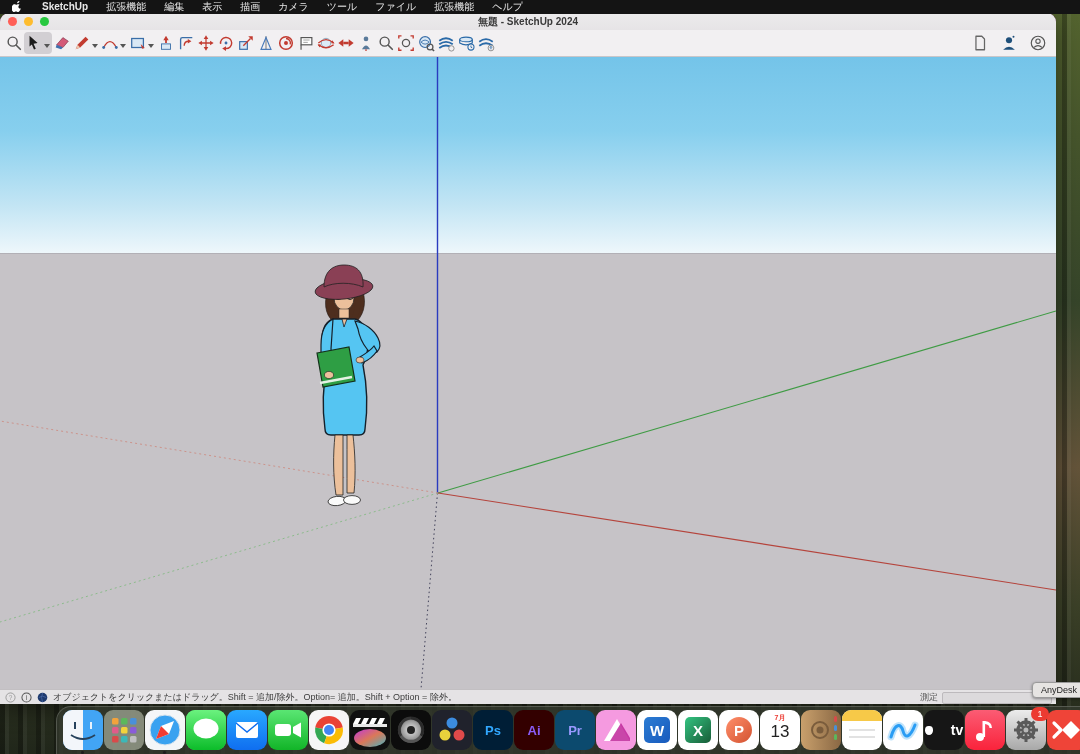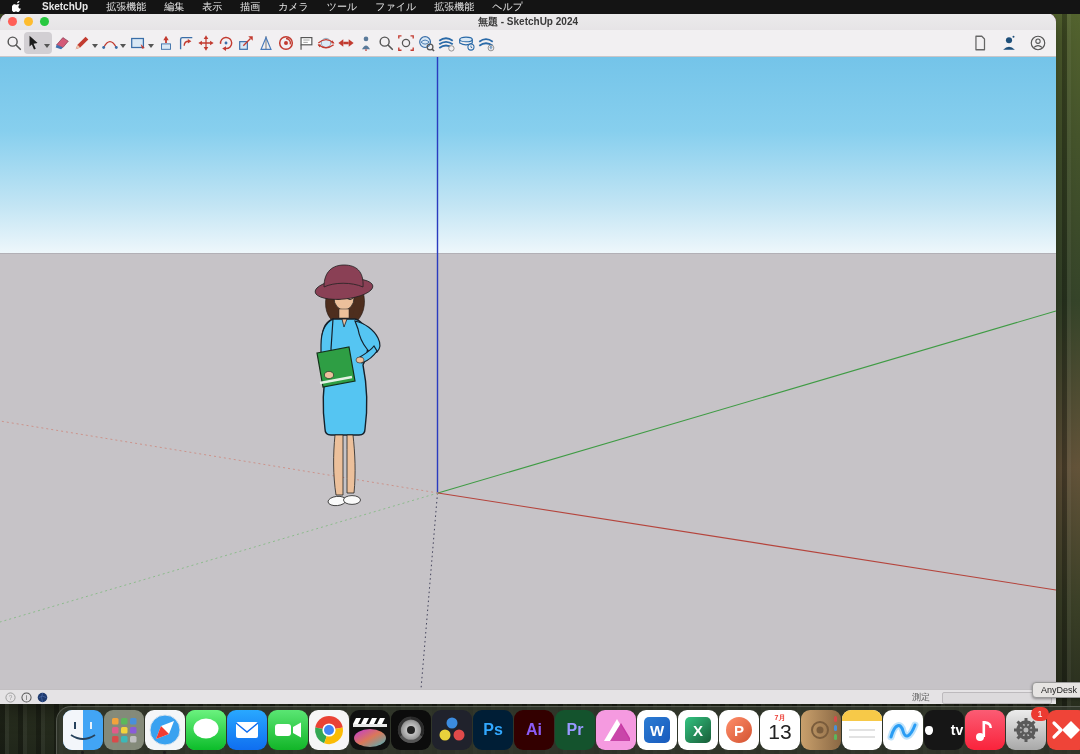--- a/index.html
+++ b/index.html
@@ -37,40 +37,40 @@
     background:linear-gradient(180deg,#74c4e9 0%,#87cfee 38%,#c3e5f4 76%,#eef7fb 100%);}
   .ground{position:absolute;left:0;top:196px;width:100%;height:436px;background:#c6c3c7;
     border-top:1px solid rgba(120,120,130,.25);}
   .axes{position:absolute;left:0;top:0;pointer-events:none;}
   .figure{position:absolute;left:293px;top:200px;}
   
   .statusbar{position:relative;height:15px;background:#e5e3e5;border-top:1px solid #c2bfc2;
     display:flex;align-items:center;font-size:9px;color:#3c3c3c;padding-left:5px;gap:5px;}
   .sb-ic{width:11px;height:11px;flex:none;}
   .sb-msg{white-space:nowrap;}
-  .sb-right{position:absolute;right:4px;top:0;height:100%;display:flex;align-items:center;gap:12px;}
+  .sb-right{position:absolute;right:4px;top:0;height:100%;display:flex;align-items:center;gap:4px;}
   .meas-label{color:#555;}
   .meas-box{width:108px;height:10px;background:#dcdadc;border:1px solid #bdbabd;border-radius:2px;}
   
   .dock{position:absolute;left:56px;top:706px;width:1040px;height:48px;
     background:rgba(52,58,46,.78);border:1px solid rgba(255,255,255,.18);border-bottom:none;
     border-radius:15px 15px 0 0;display:flex;gap:1px;padding:3px 6px 0 6px;z-index:30;}
   .di{width:40px;height:40px;position:relative;flex:none;}
   .di svg{width:40px;height:40px;display:block;}
   .runtag{position:absolute;left:18px;bottom:-4px;width:3px;height:3px;border-radius:50%;background:#1c1c1c;}
   .badge{position:absolute;right:-3px;top:-3px;min-width:14px;height:14px;border-radius:7px;background:#ec3b32;
     color:#fff;font-size:9px;line-height:14px;text-align:center;padding:0 2px;}
   .letter-icon{position:absolute;inset:0;border-radius:9px;display:flex;align-items:center;justify-content:center;
-    font-weight:bold;font-size:16px;}
+    font-weight:bold;font-size:13px;}
   .office{position:absolute;inset:0;border-radius:9px;background:#fff;display:flex;align-items:center;justify-content:center;}
   .office .sq{width:26px;height:26px;border-radius:5px;color:#fff;font-weight:bold;font-size:15px;
     display:flex;align-items:center;justify-content:center;}
   .cal{position:absolute;inset:0;border-radius:9px;background:#fff;text-align:center;}
   .cal .mo{color:#ec3b32;font-size:7px;font-weight:bold;margin-top:3px;}
-  .cal .dy{color:#222;font-size:21px;line-height:18px;}
+  .cal .dy{color:#222;font-size:17px;line-height:18px;}
   .tvrow{position:absolute;inset:0;border-radius:9px;background:#161616;color:#fff;display:flex;
     align-items:center;justify-content:center;font-weight:bold;font-size:14px;gap:18px;}
   .tvrow .ap{width:8px;height:9px;background:#fff;border-radius:45% 45% 50% 50%;}
   
   .tooltip{position:absolute;right:-6px;top:682px;background:#e6e4e2;border:1px solid #9a9a9a;
     border-radius:4px;font-size:9px;color:#222;padding:2px 8px;z-index:35;box-shadow:0 1px 3px rgba(0,0,0,.4);}
 </style>
 </head>
 <body>
 
@@ -343,20 +343,21 @@
         <text x="6" y="8.4" font-size="7" text-anchor="middle" fill="#999">?</text>
       </svg>
     <svg class="sb-ic" viewBox="0 0 12 12">
         <circle cx="6" cy="6" r="5" fill="none" stroke="#555" stroke-width="1.1"></circle>
         <text x="6" y="8.6" font-size="7.5" text-anchor="middle" fill="#555">i</text>
       </svg>
     <svg class="sb-ic" viewBox="0 0 12 12">
         <circle cx="6" cy="6" r="5.2" fill="#1e3a6e"></circle>
         <path d="M2 6 Q6 3 10 6 M6 1 Q4 6 6 11" fill="none" stroke="#4a6aa8" stroke-width=".8"></path>
       </svg>
+    <span class="sb-msg">オブジェクトをクリックまたはドラッグ。Shift = 追加/除外。Option= 追加。Shift + Option = 除外。</span>
     <div class="sb-right">
       <span class="meas-label">測定</span>
       <div class="meas-box"></div>
     </div>
   </div>
 </div>
 
 <div class="tooltip">AnyDesk</div>
 
 <div class="dock">
@@ -498,21 +499,21 @@
         <circle cx="27" cy="25" r="5.5" fill="#e04a4a"></circle>
       </svg>
   </div>
   <div class="di">
     <div class="letter-icon" style="background:#001e36;color:#31a8ff">Ps</div>
   </div>
   <div class="di">
     <div class="letter-icon" style="background:#330000;color:#8b5cf6">Ai</div>
   </div>
   <div class="di">
-    <div class="letter-icon" style="background:#14532d;color:#9999ff">Pr</div>
+    <div class="letter-icon" style="background:#0c4a6e;color:#9999ff">Pr</div>
   </div>
   <div class="di">
     <svg viewBox="0 0 40 40">
         <rect width="40" height="40" rx="9" fill="#f59ae0"></rect>
         <polygon points="8,31 21,9 34,31" fill="#fff"></polygon>
         <polygon points="14,31 25,13 34,28 34,31" fill="#c0269a" opacity=".85"></polygon>
       </svg>
   </div>
   <div class="di">
     <div class="office">

